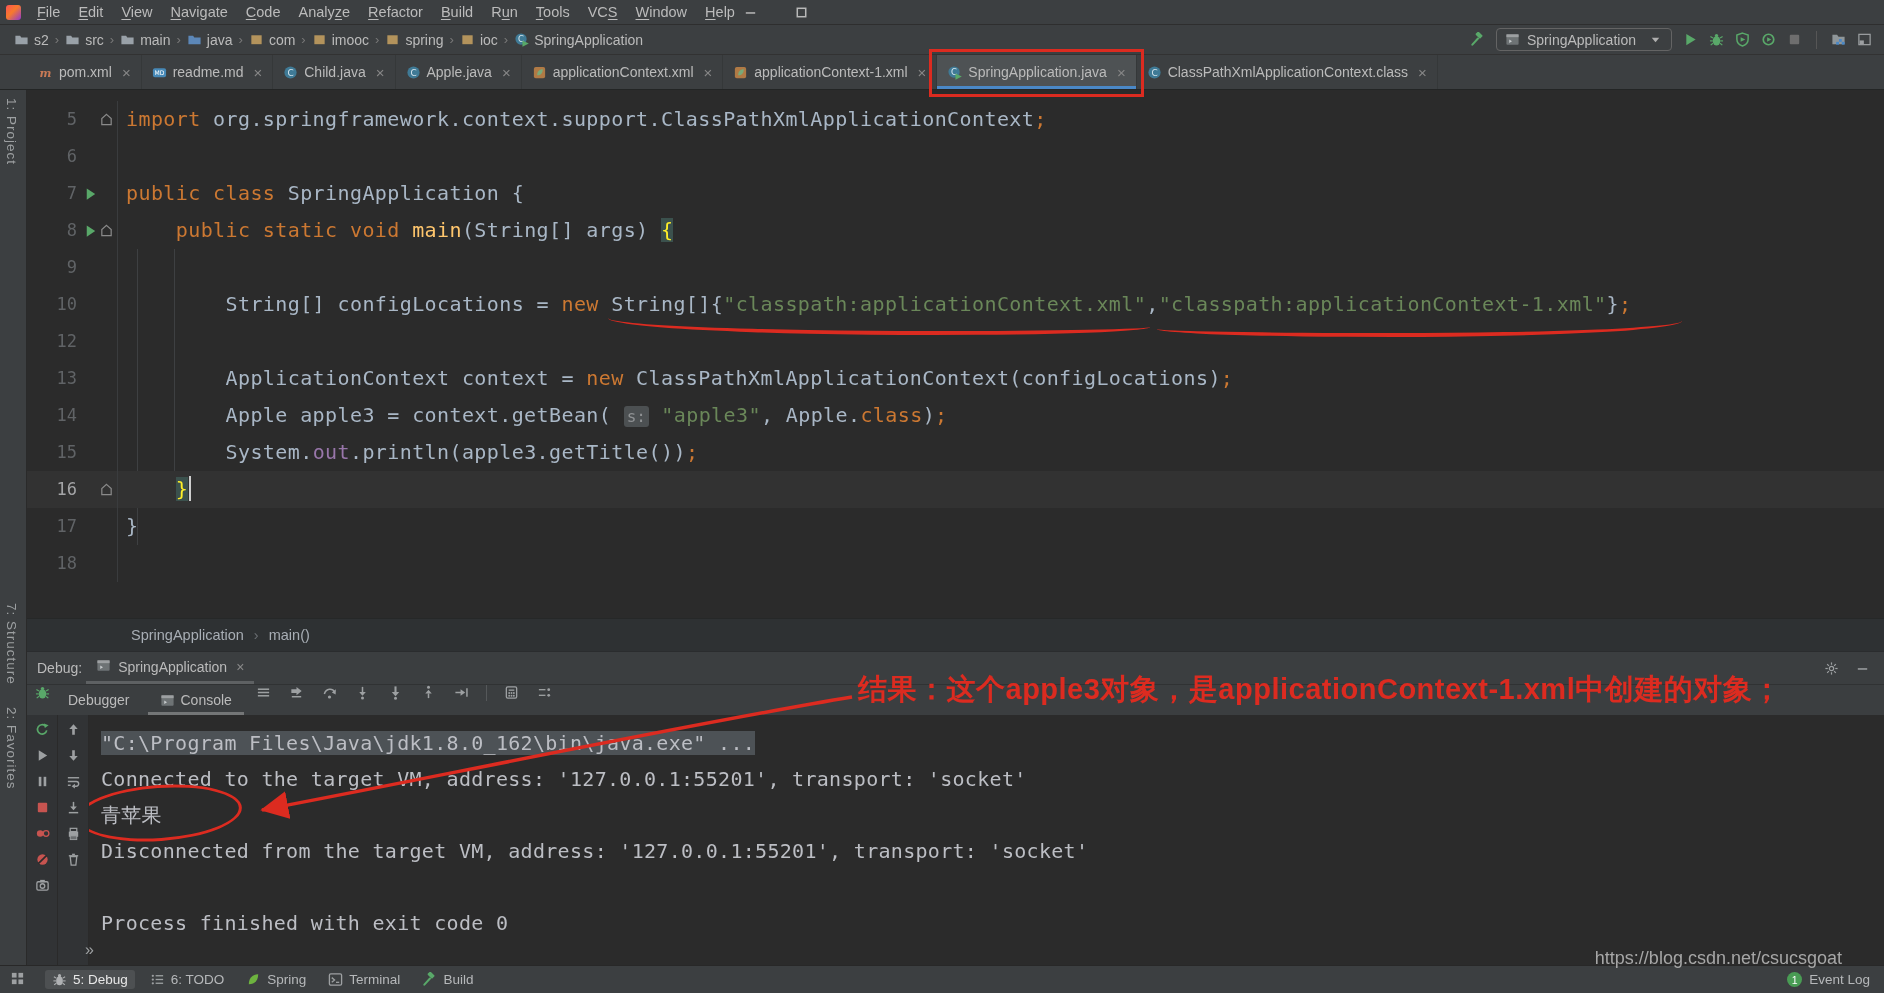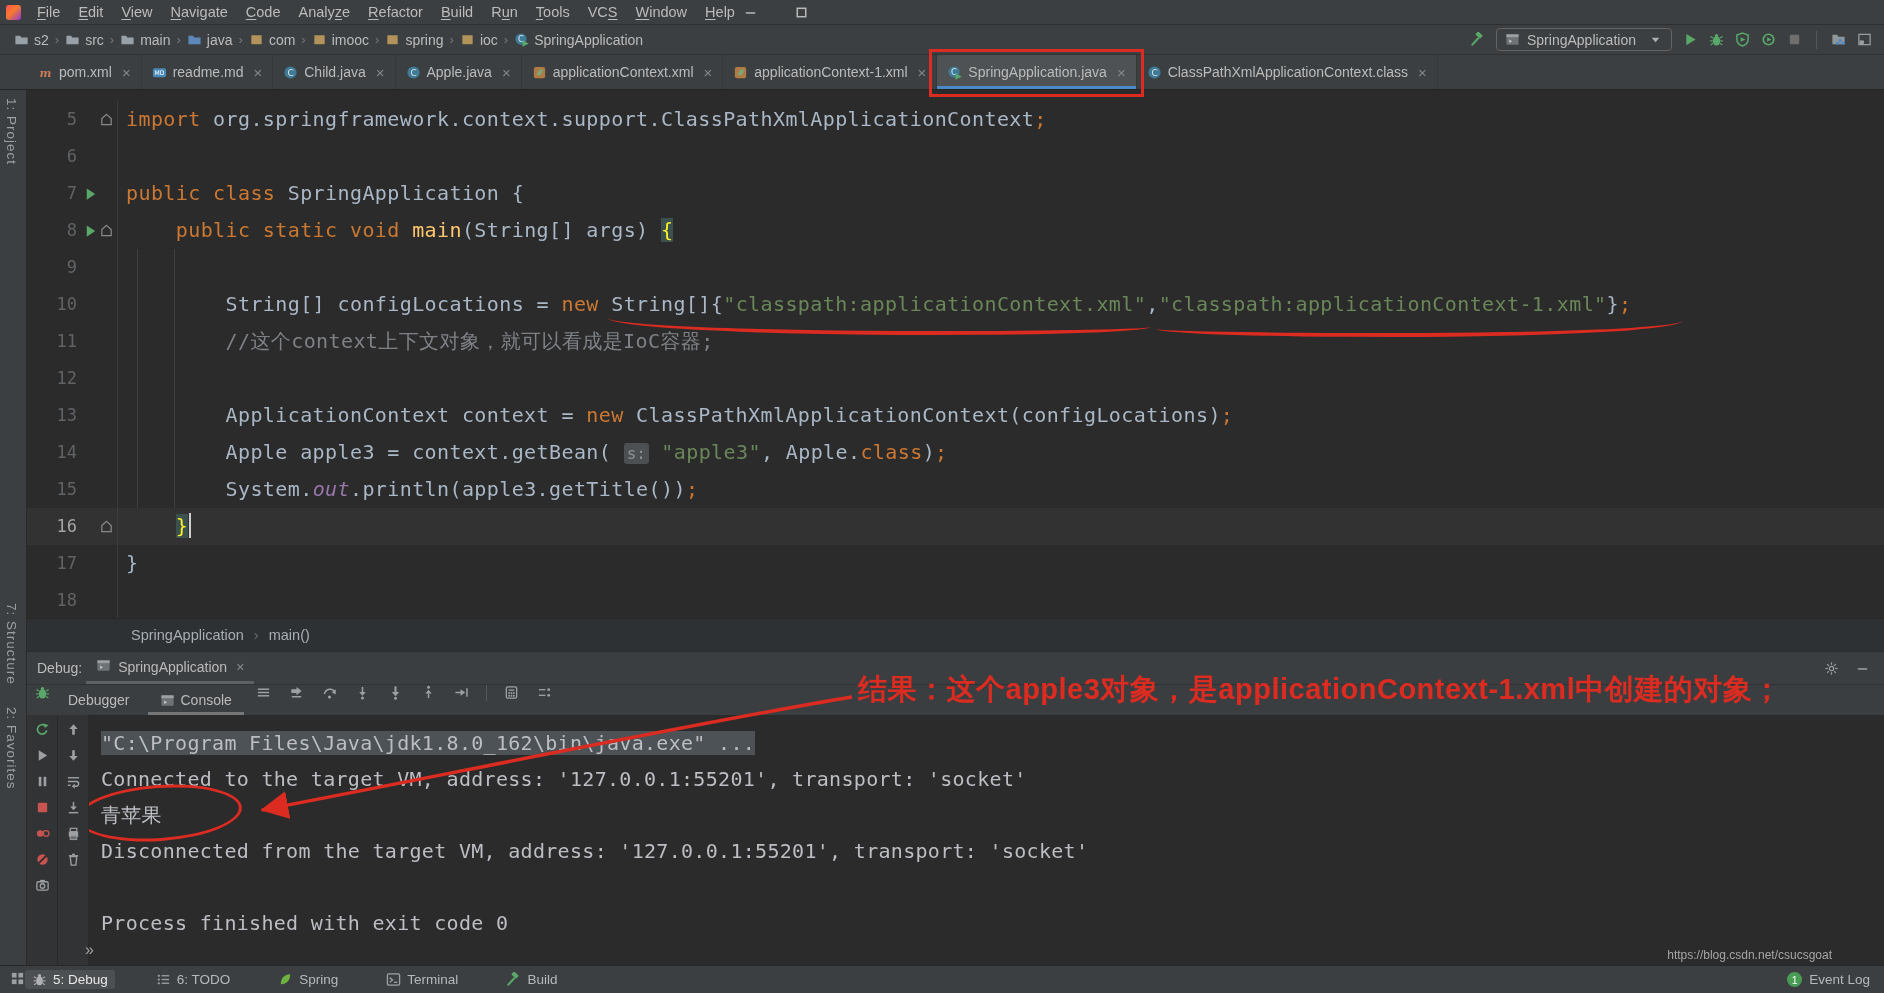--- a/index.html
+++ b/index.html
@@ -48,21 +48,21 @@
   .guide{position:absolute;width:1px;background:#3E4042}
   .cl{display:flex;height:37px;line-height:37px;font-size:20px;position:relative}
   .cl.cur{background:var(--line-cur)}
   .gut{width:52px;flex:none;text-align:right;color:#606366;font-size:17px;padding-right:2px;box-sizing:border-box}
   .cl.cur .gut{color:#A4A5A7}
   .gicons{width:38px;flex:none;position:relative;border-right:1px solid #3A3C3E}
   .gicons .ic{position:absolute;top:50%;transform:translateY(-50%)}
   .gi-run{left:4px}.gi-fold{right:3px}
   .codeln{flex:1;white-space:pre;padding-left:8px;color:#A9B7C6;letter-spacing:.4px}
   .tk-kw{color:var(--kw)} .tk-pl{color:#A9B7C6} .tk-str{color:var(--str)} .tk-cmt{color:var(--cmt)}
-  .tk-mth{color:var(--mth)} .tk-fld{color:var(--fld);font-style:italic}
+  .tk-mth{color:var(--mth)} .tk-fld{color:var(--fld);}
   .tk-hint{background:var(--hint-bg);color:#8E9193;font-size:16px;border-radius:3px;padding:1px 3px;letter-spacing:0}
   .tk-brace{color:var(--brace-fg);background:var(--brace-bg)}
   .caret{display:inline-block;width:2px;height:25px;background:#CFCFCF;vertical-align:-5px;margin-left:1px}
   .ann-u1,.ann-u2{position:relative;display:inline-block}
   .ann-u1::after{content:"";position:absolute;left:-115px;right:-4px;bottom:-12px;height:15px;
        border-bottom:4px solid var(--ann);border-radius:0 0 40% 60%/0 0 8px 17px}
   .ann-u2::after{content:"";position:absolute;left:-2px;right:-75px;bottom:-14px;height:17px;
        border-bottom:4px solid var(--ann);border-radius:0 0 55% 45%/0 0 16px 8px}
   
   .crumb2{height:32px;flex:none;background:#2E3133;border-top:1px solid #262828;display:flex;
@@ -90,31 +90,31 @@
            padding:10px 0 0 12px;letter-spacing:.3px;overflow:hidden}
   .con-line{height:36px;line-height:36px;white-space:pre}
   .con-text.sel{background:#4D5256}
   .ann-circle{position:relative;display:inline-block}
   .ann-circle::after{content:"";position:absolute;left:-24px;right:-80px;top:-12px;bottom:-8px;
        border:3.5px solid var(--ann);border-radius:50%;transform:rotate(-4deg)}
   .more-chevron{position:absolute;left:58px;bottom:6px;color:#9DA0A2;font-size:16px}
   
   .statusbar{height:28px;flex:none;background:#3C3F41;border-top:1px solid #282828;display:flex;
              align-items:center;font-size:13.5px;color:#B6B8BA;padding:0 10px;box-sizing:border-box}
-  .sb-left{display:flex;align-items:center;gap:34px;margin-left:0}
+  .sb-left{display:flex;align-items:center;gap:8px;margin-left:20px}
   .sb-item{display:flex;align-items:center;gap:6px;padding:2px 7px;border-radius:3px}
   .sb-item.active{background:rgba(255,255,255,.09);color:#E8E8E8}
   .sb-right{margin-left:auto;display:flex;align-items:center;gap:7px;margin-right:4px}
   .badge{width:15px;height:15px;border-radius:50%;background:#499C54;color:#fff;font-size:10.5px;
          display:inline-flex;align-items:center;justify-content:center}
   
   .red-note{position:absolute;left:858px;top:670px;font-size:29px;color:var(--ann);font-weight:600;
             letter-spacing:.5px;z-index:30;white-space:nowrap}
   .ann-svg{position:absolute;inset:0;z-index:28;pointer-events:none}
-  .watermark{position:absolute;right:52px;top:948px;font-size:12px;color:#A6A6A6;z-index:35}
+  .watermark{position:absolute;right:42px;top:948px;font-size:18px;color:#A6A6A6;z-index:35}
   .ic{display:inline-flex;align-items:center}
   .ic svg{display:block}
 </style>
 </head>
 <body>
 
 <div class="app">
 
   <div class="titlebar">
     <span class="logo"></span>
@@ -470,25 +470,20 @@
             <span class="gut">9</span>
             <span class="gicons"></span>
             <span class="codeln"></span>
           </div>
           <div class="cl">
             <span class="gut">10</span>
             <span class="gicons"></span>
             <span class="codeln"><span class="tk-pl">        String[] configLocations = </span><span class="tk-kw">new </span><span class="tk-pl">String[]{</span><span class="tk-str ann-u1">"classpath:applicationContext.xml"</span><span class="tk-pl">,</span><span class="tk-str ann-u2">"classpath:applicationContext-1.xml"</span><span class="tk-pl">}</span><span class="tk-kw">;</span></span>
           </div>
           <div class="cl">
-            <span class="gut">11</span>
-            <span class="gicons"></span>
-            <span class="codeln"><span class="tk-pl">        </span><span class="tk-cmt">//这个context上下文对象，就可以看成是IoC容器;</span></span>
-          </div>
-          <div class="cl">
             <span class="gut">12</span>
             <span class="gicons"></span>
             <span class="codeln"></span>
           </div>
           <div class="cl">
             <span class="gut">13</span>
             <span class="gicons"></span>
             <span class="codeln"><span class="tk-pl">        ApplicationContext context = </span><span class="tk-kw">new </span><span class="tk-pl">ClassPathXmlApplicationContext(configLocations)</span><span class="tk-kw">;</span></span>
           </div>
           <div class="cl">

